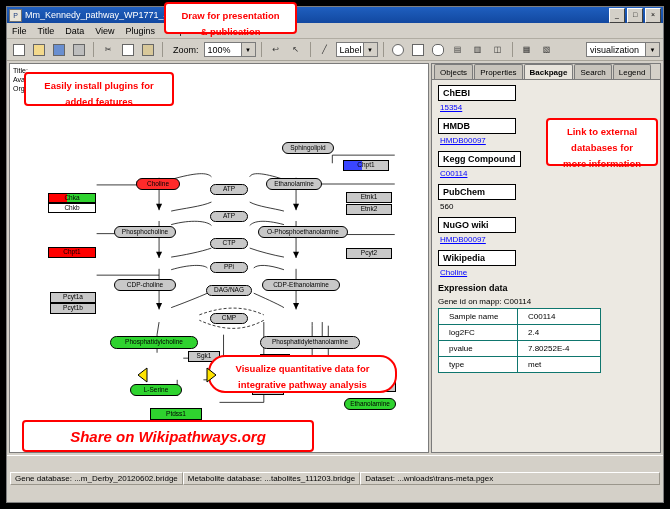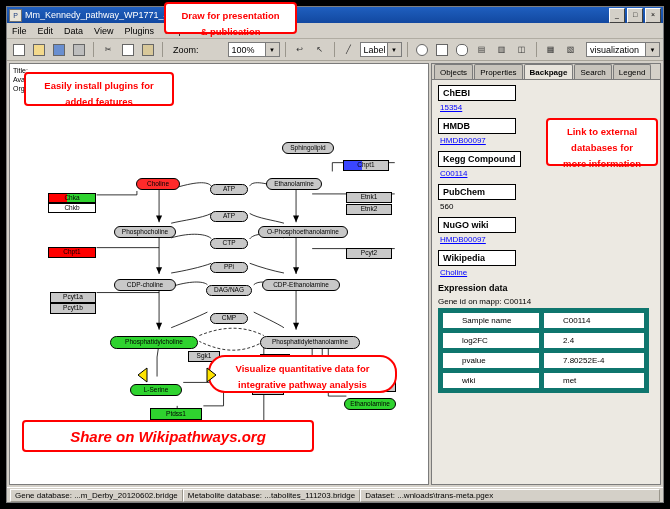--- a/index.html
+++ b/index.html
@@ -47,21 +47,21 @@
   .tsep{width:1px;height:15px;background:#9a968c;margin:0 3px;}
   .zoomlabel{font-size:9px;margin:0 3px 0 5px;}
   .combo{
     height:15px;border:1px solid #7b7b7b;background:#fff;font-size:9px;
     display:flex;align-items:center;padding-left:3px;position:relative;box-sizing:border-box;
   }
   .combo .arrow{
     position:absolute;right:0;top:0;width:13px;height:100%;background:#d4d0c8;
     border-left:1px solid #7b7b7b;display:flex;align-items:center;justify-content:center;font-size:6px;
   }
-  #zoom-combo{width:52px;margin-left:24px;}
+  #zoom-combo{width:52px;}
   #label-combo{width:42px;}
   #vis-combo{width:74px;}
   .spacer{flex:1;}
   
   .body{flex:1;display:flex;background:#d4d0c8;padding:2px;gap:2px;box-sizing:border-box;}
   .canvaswrap{
     flex:1;background:#fff;border:1px solid #7b7b7b;position:relative;overflow:hidden;
   }
   .sidepane{
     width:228px;background:#d4d0c8;border:1px solid #7b7b7b;display:flex;flex-direction:column;
@@ -78,27 +78,27 @@
   }
   .dbbox{
     background:#fff;border:1px solid #000;font-weight:bold;font-size:9px;
     padding:2px 4px;display:inline-block;min-width:68px;margin-bottom:2px;
   }
   .dblink{color:#00f;text-decoration:underline;font-size:8px;margin:0 0 6px 2px;}
   .dbplain{font-size:8px;margin:0 0 6px 2px;}
   .exprtitle{font-weight:bold;font-size:9px;margin:4px 0 4px 0;}
   .geneid{font-size:8px;margin-bottom:2px;}
   table.expr{border-collapse:collapse;font-size:8px;background:#fff;}
-  table.expr td{border:5px solid #0f766e;padding:1px 19px;height:13px;}
+  table.expr td{border:1px solid #0f766e;padding:1px 10px;height:13px;}
   table.expr td.k{width:58px;}
   table.expr td.v{width:62px;}
   
   .statusbar{
     height:14px;background:#d4d0c8;border-top:1px solid #fff;display:flex;
-    align-items:center;font-size:8px;padding:0 3px;gap:0;
+    font-size:8px;padding:16px 3px;gap:0;
   }
   .stcell{border:1px solid #9a968c;border-top-color:#fff;border-left-color:#fff;
     height:11px;line-height:11px;padding:0 4px;white-space:nowrap;}
   .stcell.grow{flex:1;}
   
   .canv-meta{position:absolute;left:3px;top:2px;font-size:7px;line-height:9px;color:#000;}
   
   .node{
     position:absolute;box-sizing:border-box;border:1px solid #000;
     font-size:6.5px;line-height:1;display:flex;align-items:center;justify-content:center;
@@ -127,21 +127,21 @@
     <div class="tb-title">Mm_Kennedy_pathway_WP1771_45176.gpml</div>
     <div class="tb-buttons">
       <div class="tb-btn">_</div>
       <div class="tb-btn">□</div>
       <div class="tb-btn">×</div>
     </div>
   </div>
 
   <div class="menubar">
     <div>File</div>
-    <div>Edit</div>
+    <div>Title</div>
     <div>Data</div>
     <div>View</div>
     <div>Plugins</div>
     <div>Help</div>
   </div>
 
   <div class="toolbar">
     <div class="tbtn">
         <div class="sq"></div>
       </div>
@@ -338,21 +338,21 @@
           </tr>
           <tr>
             <td class="k">log2FC</td>
             <td class="v">2.4</td>
           </tr>
           <tr>
             <td class="k">pvalue</td>
             <td class="v">7.80252E-4</td>
           </tr>
           <tr>
-            <td class="k">wiki</td>
+            <td class="k">type</td>
             <td class="v">met</td>
           </tr>
         </tbody>
           </table>
       </div>
     </div>
   </div>
 
   <div class="statusbar">
     <div class="stcell">Gene database: ...m_Derby_20120602.bridge</div>

